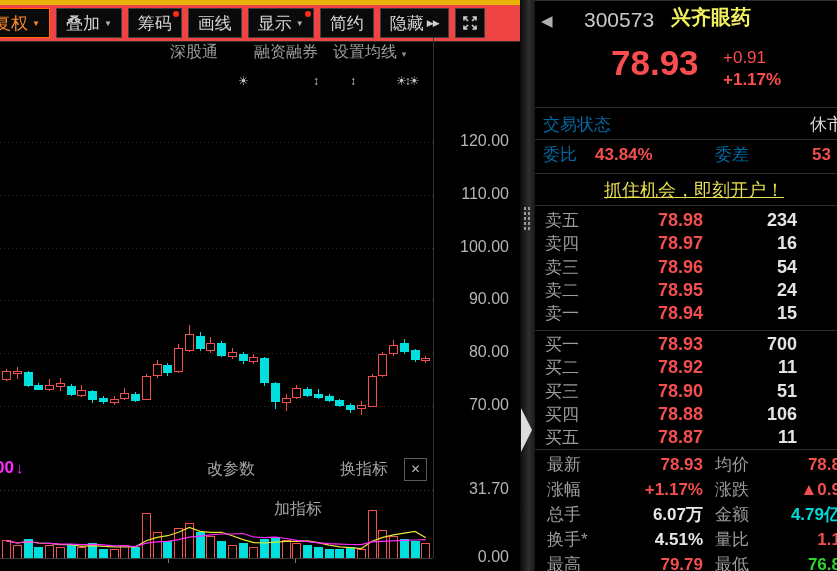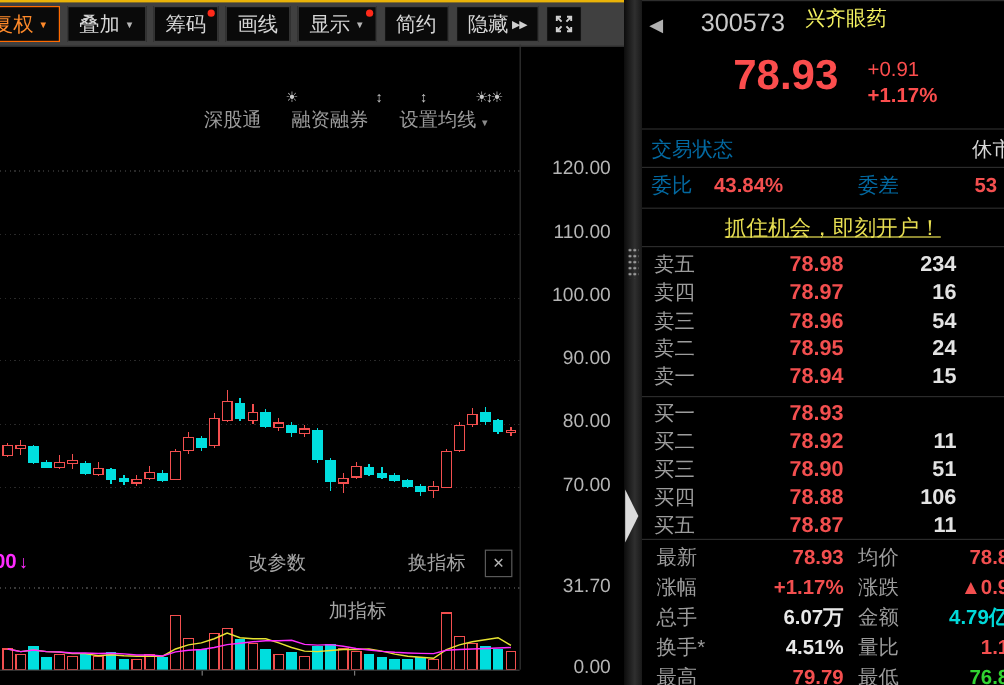--- a/index.html
+++ b/index.html
@@ -1,32 +1,32 @@
 <!DOCTYPE html>
 <html><head>
 <meta charset="utf-8">
 <style>
   html,body{margin:0;padding:0;background:#000;}
   .app{position:relative;width:837px;height:571px;background:#000;overflow:hidden;
        font-family:"Liberation Sans",sans-serif;-webkit-font-smoothing:antialiased;}
   
-  .toolbar{position:absolute;left:0;top:0;width:520px;height:36px;border-top:2px solid #eab308;
-           border-bottom:1px solid #2d2d2d;display:flex;align-items:center;gap:6px;background:#404040;}
+  .toolbar{position:absolute;left:0;top:0;width:520px;height:36px;border-top:5px solid #eab308;
+           border-bottom:1px solid #2d2d2d;display:flex;align-items:center;gap:6px;background:#ef4444;}
   .tbtn{height:28px;border:1px solid #3e3e3e;background:#0a0a0a;color:#d5d5d5;font-size:17px;
         display:flex;align-items:center;padding:0 9px;position:relative;white-space:nowrap;cursor:pointer;}
   .tbtn:first-child{margin-left:-16px;}
   .tbtn.active{border-color:#ff6a00;color:#ff8a2a;}
   .tbtn .caret{font-size:8px;margin-left:4px;color:#b5b5b5;}
   .tbtn.active .caret{color:#ff8a2a;}
   .tbtn .dot{position:absolute;top:2px;right:2px;width:6px;height:6px;border-radius:50%;background:#ff2a1a;}
   .tbtn .suffix{font-size:9px;margin-left:3px;letter-spacing:-1px;color:#cfcfcf;}
   .tbtn.iconbtn{padding:0 5px;}
   
   .subbar{position:absolute;left:0;top:37px;width:433px;height:29px;}
-  .sublink{position:absolute;top:5px;color:#9c9c9c;font-size:16px;cursor:pointer;white-space:nowrap;margin-top:48px;}
+  .sublink{position:absolute;top:5px;color:#9c9c9c;font-size:16px;cursor:pointer;white-space:nowrap;}
   .sublink .caret{font-size:8px;margin-left:3px;color:#8a8a8a;}
   
   .main-chart{position:absolute;left:0;top:66px;width:433px;height:389px;}
   .marker{position:absolute;top:8px;color:#c6c6c6;font-size:12px;letter-spacing:-2px;}
   .y-axis{position:absolute;left:433px;top:37px;width:87px;height:521px;border-left:1px solid #343434;}
   .ylabel{position:absolute;right:12px;color:#b5b5b5;font-size:16px;}
   
   .sub-header{position:absolute;left:0;top:455px;width:433px;height:27px;}
   .vol-tag{position:absolute;left:-5px;top:3px;color:#ff2bff;font-size:17px;font-weight:bold;}
   .vol-tag .arr{font-size:15px;margin-left:2px;font-weight:normal;}
@@ -42,21 +42,21 @@
   .divider{position:absolute;left:520px;top:0;width:15px;height:571px;
            background:linear-gradient(90deg,#0c0c0c,#2f2f2f 60%,#191919);}
   .grip{position:absolute;left:3px;top:206px;width:9px;height:26px;
         background-image:radial-gradient(#9a9a9a 34%,transparent 36%);background-size:4px 5px;}
   .collapse-arrow{position:absolute;left:1px;top:408px;width:0;height:0;
         border-top:22px solid transparent;border-bottom:22px solid transparent;border-left:11px solid #dcdcdc;}
   
   .quote{position:absolute;left:535px;top:0;width:330px;height:571px;border-top:1px solid #2d2d2d;}
   .back{position:absolute;left:6px;top:11px;color:#b0b0b0;font-size:15px;cursor:pointer;}
   .code{position:absolute;left:49px;top:7px;color:#c9c9c9;font-size:21px;}
-  .name{position:absolute;left:136px;top:3px;color:#f3f160;font-size:17px;font-weight:normal;}
+  .name{position:absolute;left:136px;top:3px;color:#f3f160;font-size:20px;font-weight:bold;}
   .price{position:absolute;left:76px;top:42px;color:#fb4d4d;font-size:35px;font-weight:bold;}
   .chg{position:absolute;left:188px;top:47px;color:#fb4d4d;font-size:17px;font-weight:normal;}
   .chgp{position:absolute;left:188px;top:69px;color:#fb4d4d;font-size:17px;font-weight:bold;}
   .hr{position:absolute;left:0;width:318px;height:1px;background:#2b2b2b;}
   .h1{top:106px;} .h2{top:138px;} .h3{top:172px;} .h4{top:204px;} .h5{top:329px;} .h6{top:448px;}
   .qrow{position:absolute;left:0;width:318px;height:28px;font-size:17px;line-height:28px;}
   .row-status{top:110px;} .row-weibi{top:140px;}
   .lbl{color:#0369a1;}
   .pos-l1{position:absolute;left:8px;}
   .wv1{position:absolute;left:60px;width:110px;text-align:left;color:#f34f4f;font-weight:bold;}
@@ -116,21 +116,21 @@
             <path d="M7 7 L3 3 M3 6.5 L3 3 L6.5 3"></path>
             <path d="M11 7 L15 3 M11.5 3 L15 3 L15 6.5"></path>
             <path d="M7 11 L3 15 M3 11.5 L3 15 L6.5 15"></path>
             <path d="M11 11 L15 15 M15 11.5 L15 15 L11.5 15"></path>
           </g>
         </svg>
       </div>
     </div>
   <div class="subbar" id="subbar">
       <span class="sublink" style="left: 170px;">深股通</span>
-      <span class="sublink" style="left: 243px;">融资融券</span>
+      <span class="sublink" style="left: 254px;">融资融券</span>
       <span class="sublink" style="left: 333px;">设置均线<span class="caret">▼</span></span>
     </div>
 
   <div class="main-chart" id="mainChart">
     <svg id="candleSvg" width="433" height="389" shape-rendering="crispEdges">
         <line x1="0" y1="76.5" x2="433" y2="76.5" stroke="#2a2a2a" stroke-dasharray="1 3"></line>
         <line x1="0" y1="129.5" x2="433" y2="129.5" stroke="#2a2a2a" stroke-dasharray="1 3"></line>
         <line x1="0" y1="182.5" x2="433" y2="182.5" stroke="#2a2a2a" stroke-dasharray="1 3"></line>
         <line x1="0" y1="234.5" x2="433" y2="234.5" stroke="#2a2a2a" stroke-dasharray="1 3"></line>
         <line x1="0" y1="287.5" x2="433" y2="287.5" stroke="#2a2a2a" stroke-dasharray="1 3"></line>
@@ -356,20 +356,21 @@
           <span class="bl">卖一</span>
           <span class="bp">78.94</span>
           <span class="bv">15</span>
         </div>
       </div>
     <div class="hr h5"></div>
     <div class="book" id="buyBook">
         <div class="brow">
           <span class="bl">买一</span>
           <span class="bp">78.93</span>
+          <span class="bv">700</span>
         </div>
         <div class="brow">
           <span class="bl">买二</span>
           <span class="bp">78.92</span>
           <span class="bv">11</span>
         </div>
         <div class="brow">
           <span class="bl">买三</span>
           <span class="bp">78.90</span>
           <span class="bv">51</span>

